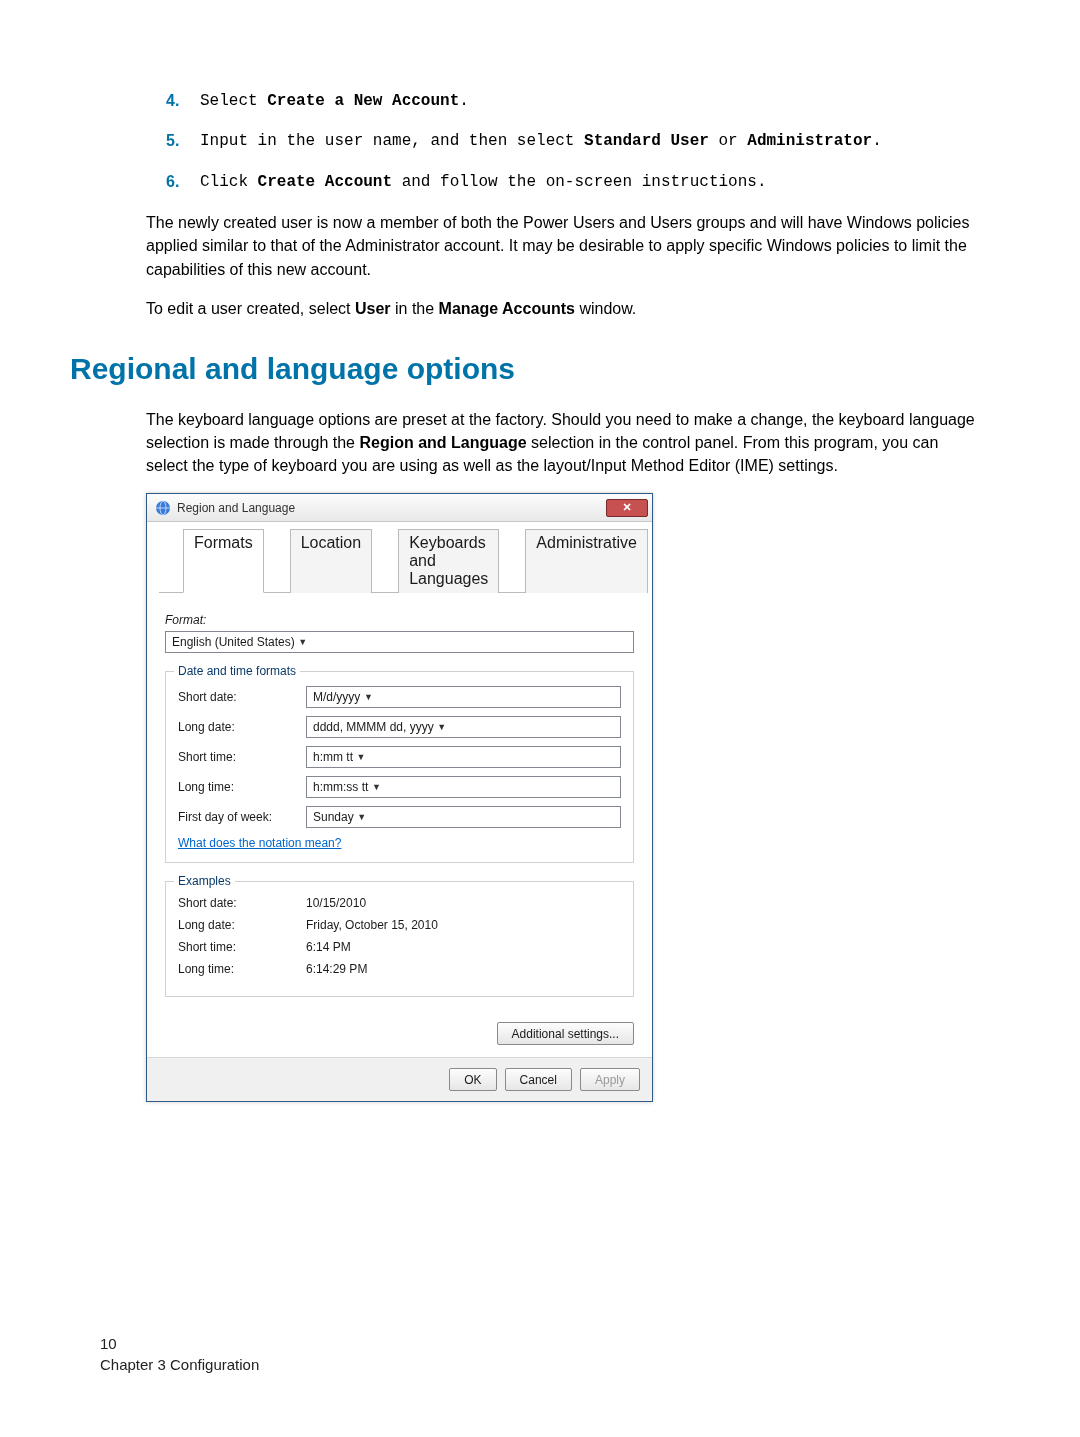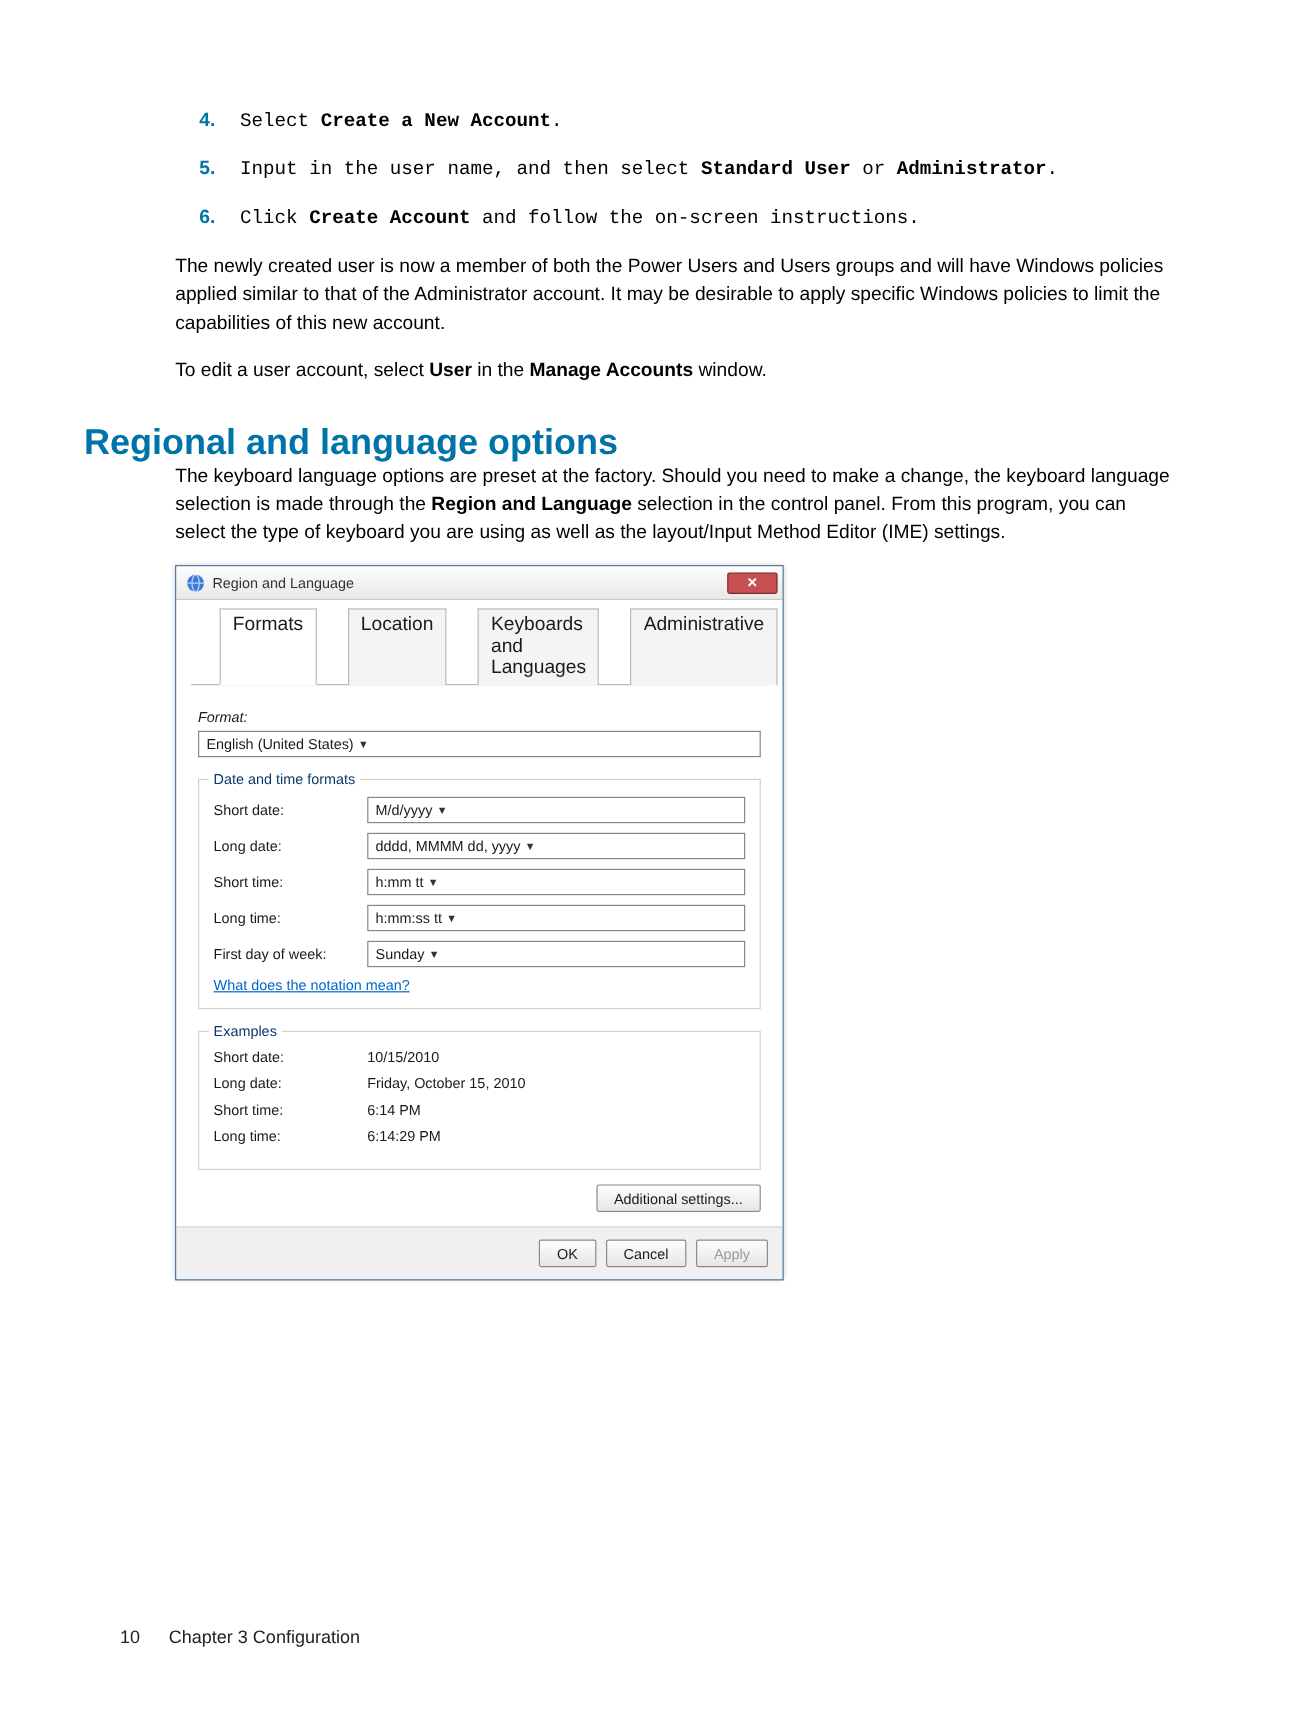--- a/index.html
+++ b/index.html
@@ -13,21 +13,21 @@
     padding: 90px 100px 0 100px;
   }
   .step-list { margin-left: 66px; margin-bottom: 18px; }
   .step { display: flex; margin-bottom: 18px; font-size: 16px; line-height: 1.4; }
   .step-num { color: #0073a8; font-weight: bold; width: 34px; flex-shrink: 0; }
   .step-text { flex: 1; font-family: Liberation Mono, monospace; }
   .para { margin-left: 46px; font-size: 16px; line-height: 1.45; margin-bottom: 16px; }
   .section-title {
     color: #0073a8;
     font-size: 30px;
-    margin: 32px 0 0 -30px;
+    margin: 32px 0 22px -30px;
   }
   b { font-weight: bold; }
 
   
   .dialog {
     width: 507px;
     margin-left: 46px;
     margin-top: 14px;
     border: 1px solid #2e5a8a;
     background: #f0f0f0;
@@ -106,32 +106,32 @@
   .btn {
     height: 23px;
     padding: 0 14px;
     border: 1px solid #8a8a8a;
     background: linear-gradient(#fdfdfd,#e6e6e6);
     font-size: 12px;
     border-radius: 2px;
     display: inline-flex; align-items: center; justify-content: center;
   }
   .btn.disabled { color: #9a9a9a; }
-  .btn-row-right { display: flex; justify-content: flex-end; margin-top: 12px; align-items: center; }
+  .btn-row-right { display: flex; justify-content: flex-end; margin-top: 25px; align-items: center; }
   .footer-btns {
     display: flex; gap: 8px; justify-content: flex-end;
     padding: 10px 12px;
     background: #f0f0f0;
     border-top: 1px solid #d8d8d8;
   }
   .page-footer {
     position: absolute;
     left: 100px; bottom: 64px;
     font-size: 15px; color: #222;
-    display: flex; gap: 24px;
+    display: flex; gap: 4px; flex-direction: column;
   }
 </style>
 </head>
 <body>
 
 <div class="step-list">
   <div class="step">
     <span class="step-num">4.</span>
     <span class="step-text">
       <span>Select </span><b>Create a New Account</b><span>.</span>
@@ -147,21 +147,21 @@
     <span class="step-num">6.</span>
     <span class="step-text">
       <span>Click </span><b>Create Account</b><span> and follow the on-screen instructions.</span>
     </span>
   </div>
 </div>
 
 <p class="para">The newly created user is now a member of both the Power Users and Users groups and will have Windows policies applied similar to that of the Administrator account. It may be desirable to apply specific Windows policies to limit the capabilities of this new account.</p>
 
 <p class="para">
-  <span>To edit a user account, select </span><b>User</b><span> in the </span><b>Manage Accounts</b><span> window.</span>
+  <span>To edit a user created, select </span><b>User</b><span> in the </span><b>Manage Accounts</b><span> window.</span>
 </p>
 
 <h2 class="section-title">Regional and language options</h2>
 
 <p class="para">
   <span>The keyboard language options are preset at the factory. Should you need to make a change, the keyboard language selection is made through the </span><b>Region and Language</b><span> selection in the control panel. From this program, you can select the type of keyboard you are using as well as the layout/Input Method Editor (IME) settings.</span>
 </p>
 
 <div class="dialog">
   <div class="titlebar">

